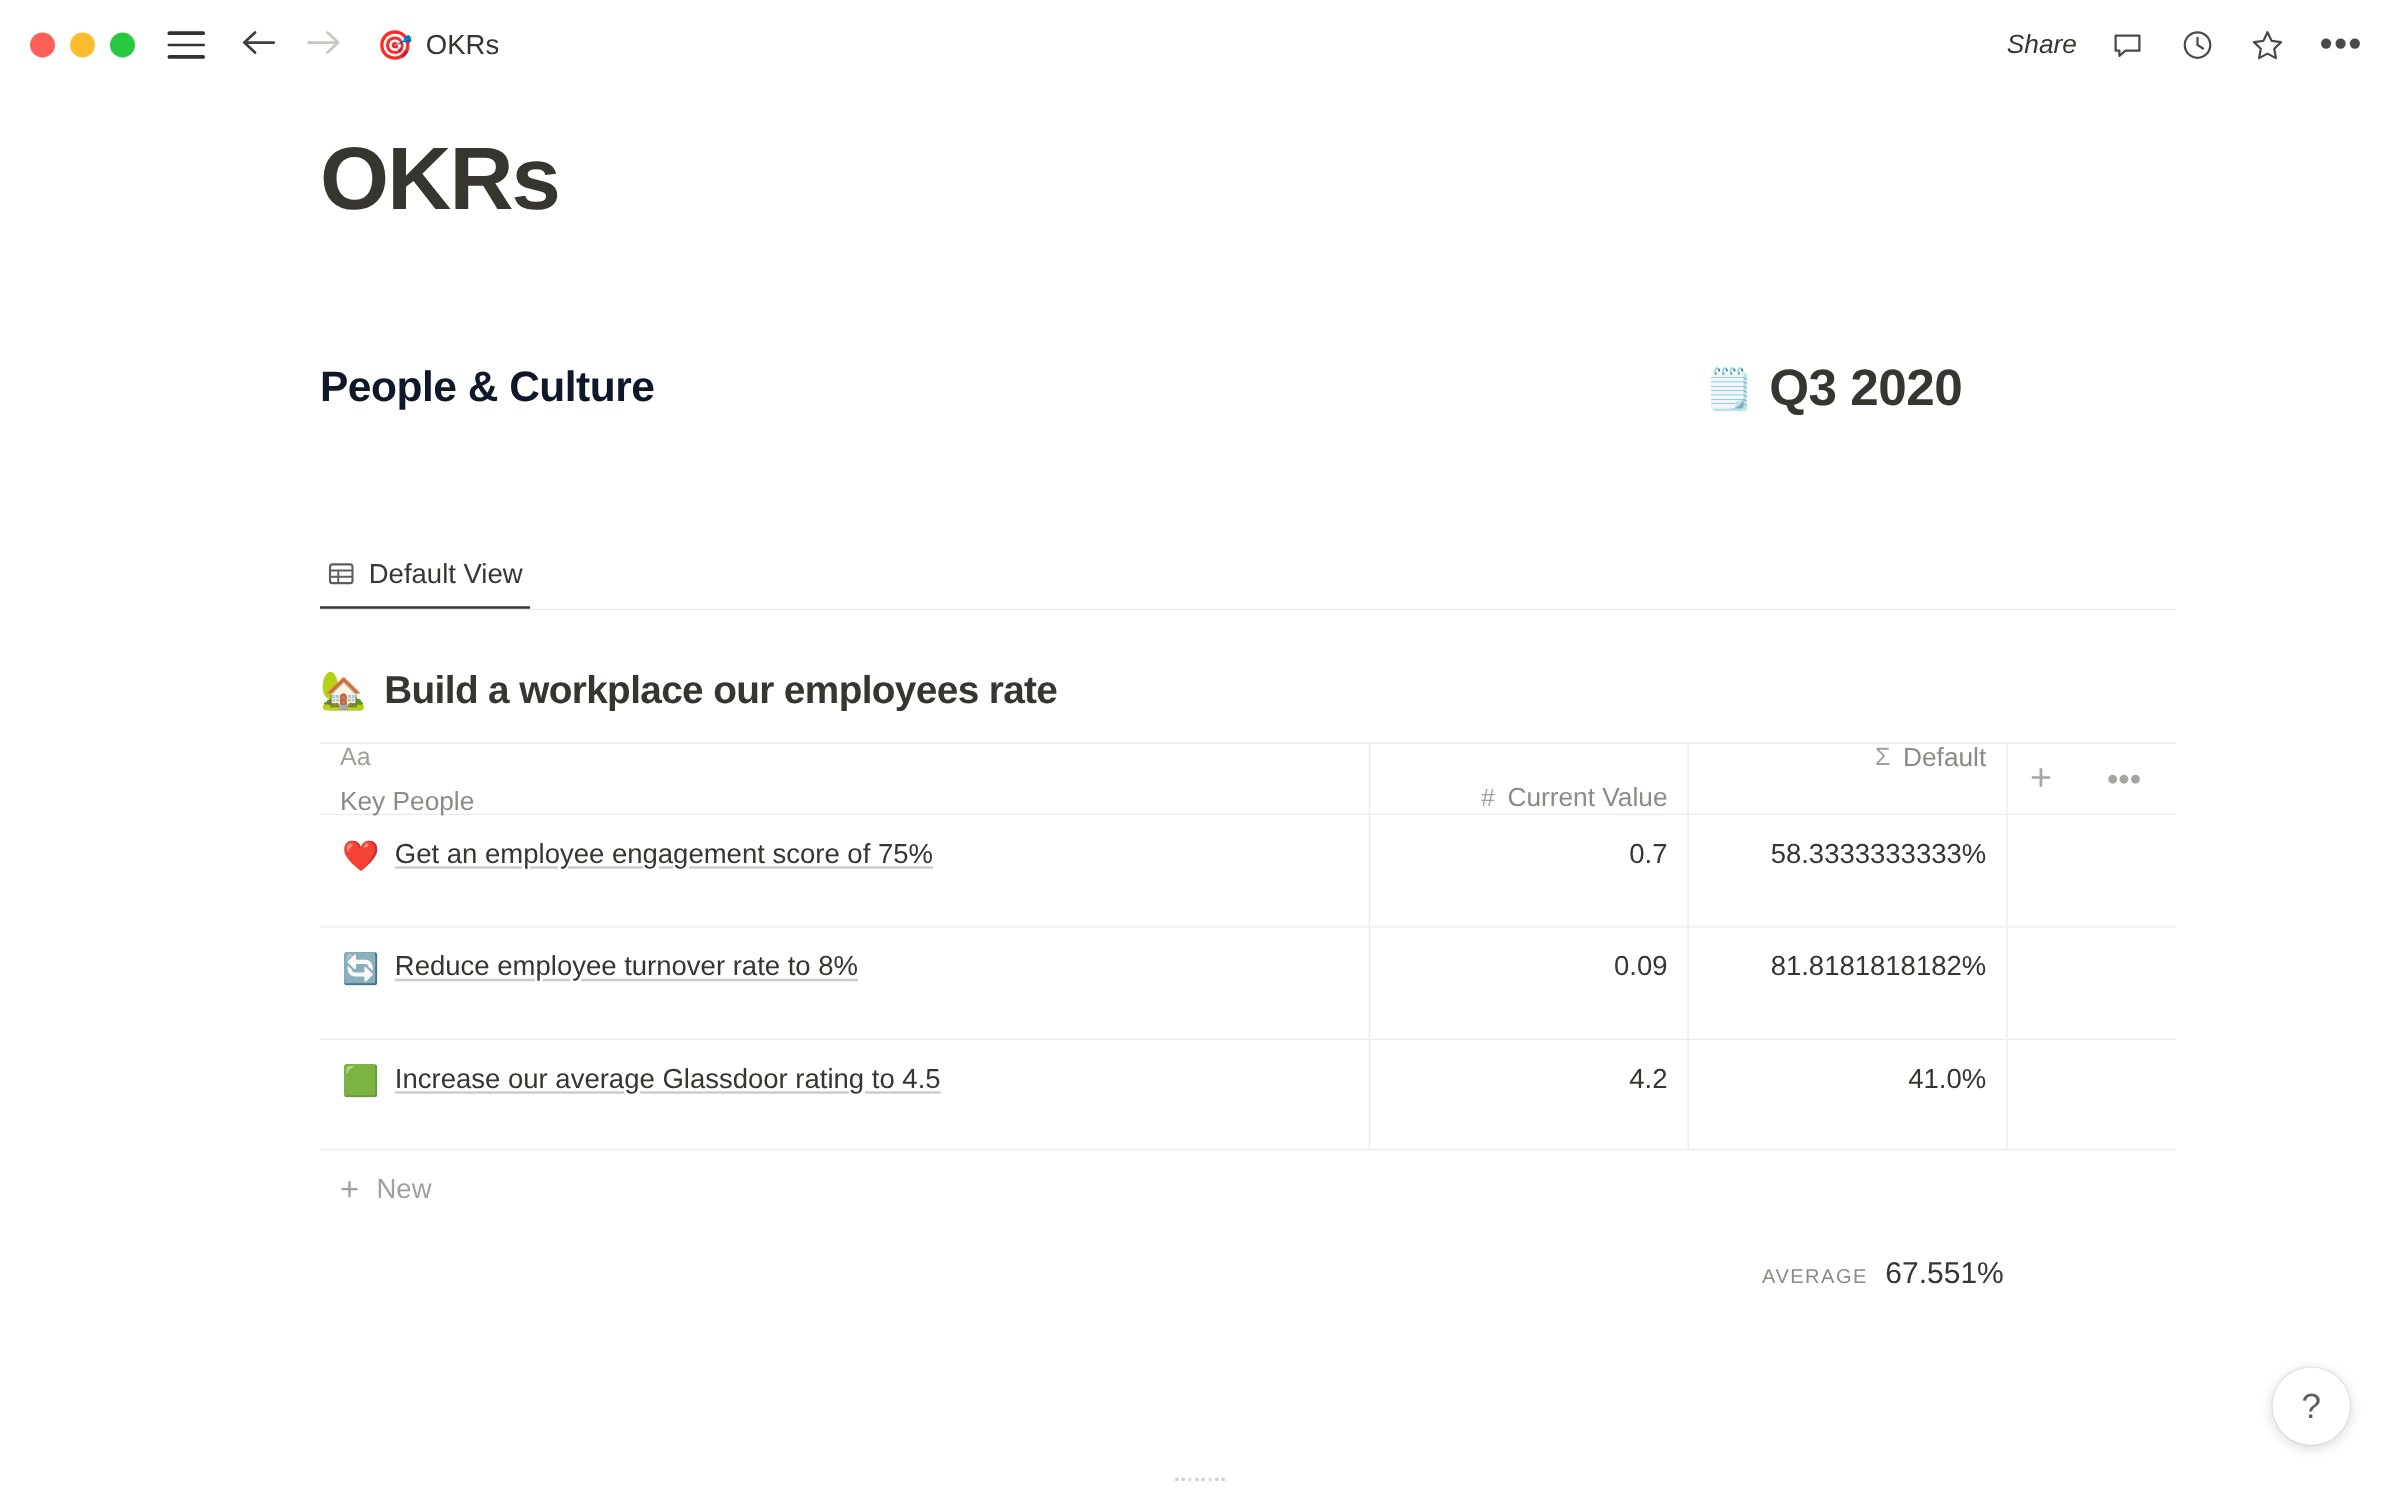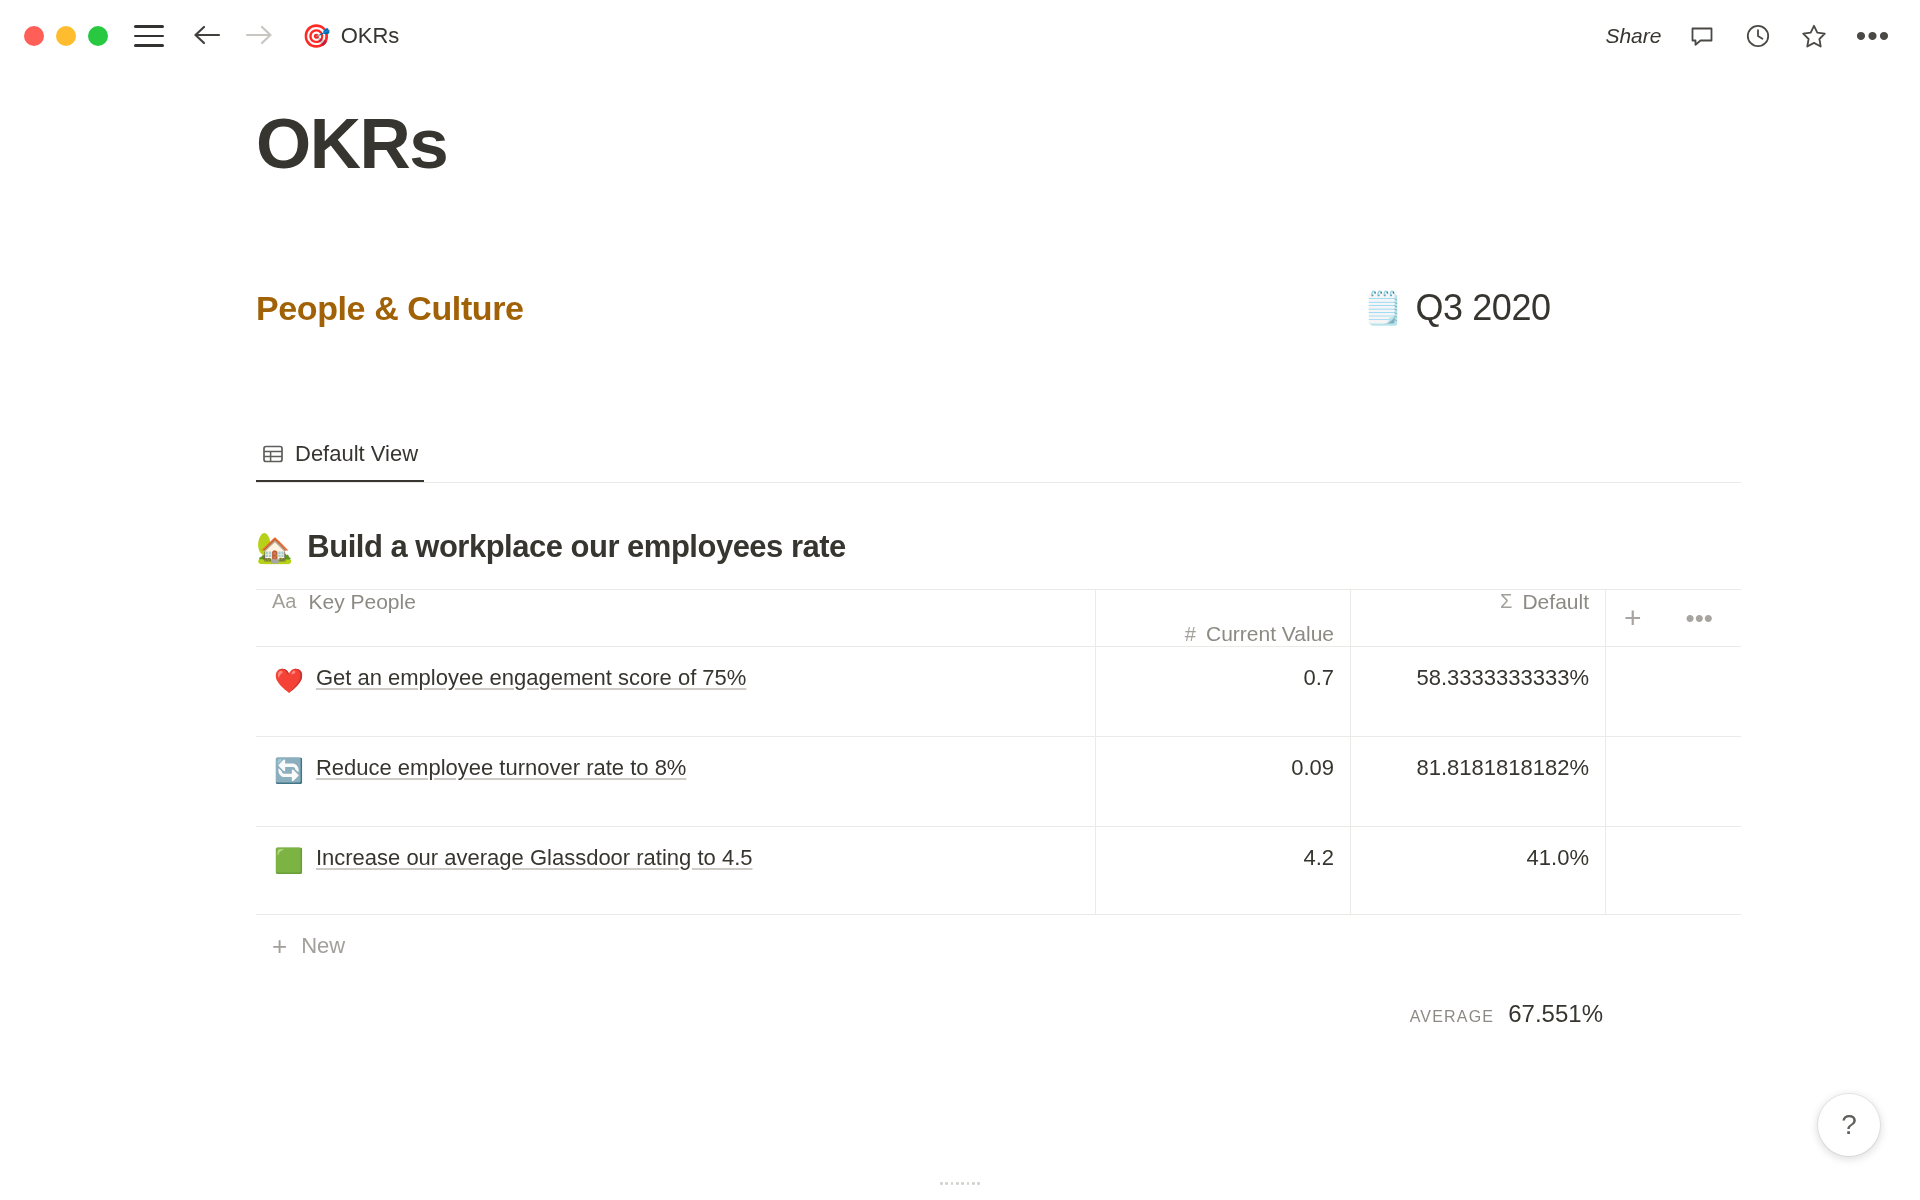--- a/index.html
+++ b/index.html
@@ -96,30 +96,30 @@
   }
 
   .subhead-row {
     display: flex;
     align-items: center;
     margin-top: 108px;
   }
   .subhead {
     font-size: 34px;
     font-weight: 700;
-    color: #a16207;
+    color: #0f172a;
     letter-spacing: -0.4px;
   }
   .quarter {
     display: flex; align-items: center; gap: 12px;
     margin-left: 840px;
   }
   .quarter .emoji { font-size: 32px; }
   .quarter .label {
-    font-size: 36px; font-weight: 400; color: #37352f; letter-spacing: -0.4px;
+    font-size: 41px; font-weight: 700; color: #37352f; letter-spacing: -0.4px;
   }
 
   
   .view-tabs {
     margin-top: 112px;
     display: flex;
     align-items: flex-end;
     border-bottom: 1.6px solid #ebeae8;
     width: 1485px;
   }
@@ -161,21 +161,21 @@
   .c-progress { width: 255px; }
   .c-plus { width: 135px; }
 
   .thead .cell {
     display: flex; align-items: center; gap: 10px;
     height: 56px;
     color: #8d8a84;
     font-size: 21px;
     padding: 0 16px 0 18px;
   }
-  .thead .cell.c-name { padding-left: 16px; }
+  .thead .cell.c-name { padding-left: 16px; flex-direction: column; }
   .thead .type-icon { color: #a3a09a; font-size: 20px; display: flex; align-items: center; }
 
   .thead .cell.c-plus {
     display: flex; align-items: center; justify-content: flex-start; gap: 44px;
     color: #a8a5a0;
   }
   .plus-sign { font-size: 30px; line-height: 1; color: #a8a5a0; cursor: pointer; }
   .row-dots { font-size: 26px; line-height: 10px; color: #a8a5a0; cursor: pointer; }
 
   .trow.data { min-height: 88px; }

